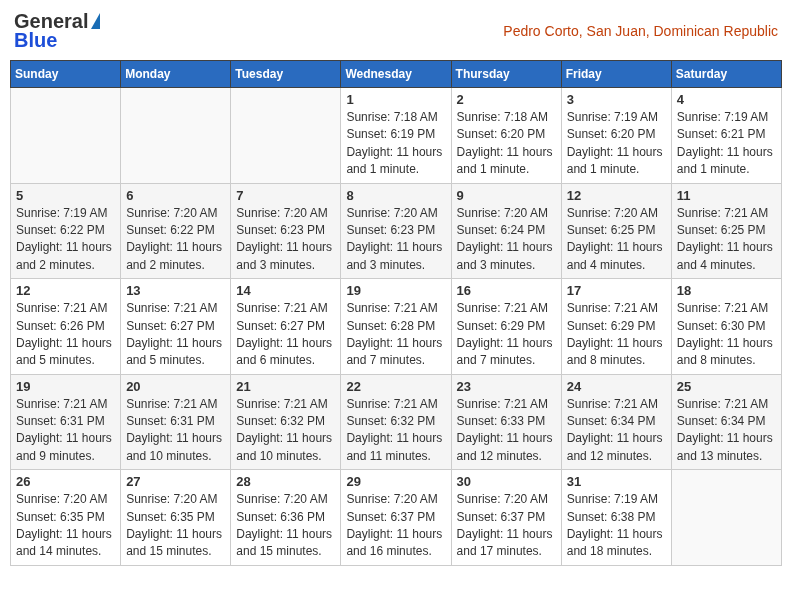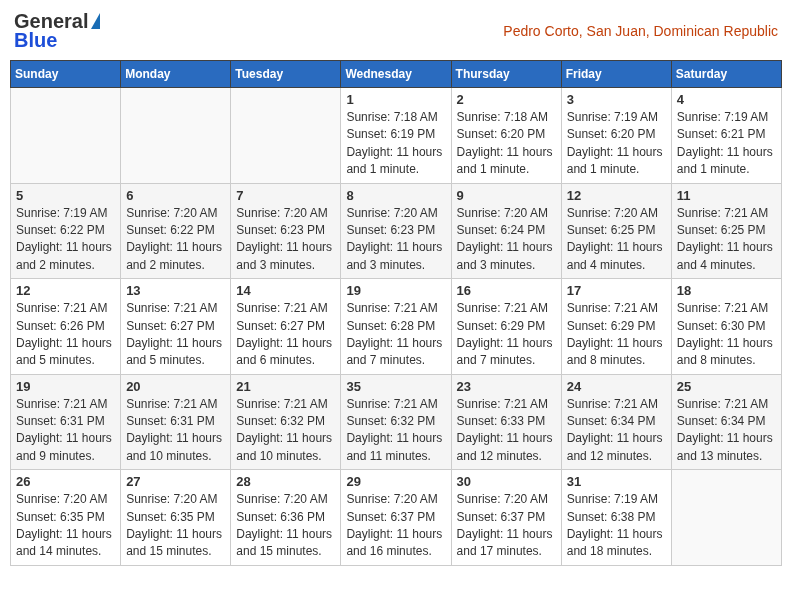--- a/index.html
+++ b/index.html
@@ -259,21 +259,21 @@
 and 10 minutes.</div>
         </td>
         <td>
           <span class="day-num">21</span>
           <div class="day-info" style="white-space: pre-line;">Sunrise: 7:21 AM
 Sunset: 6:32 PM
 Daylight: 11 hours
 and 10 minutes.</div>
         </td>
         <td>
-          <span class="day-num">35</span>
+          <span class="day-num">22</span>
           <div class="day-info" style="white-space: pre-line;">Sunrise: 7:21 AM
 Sunset: 6:32 PM
 Daylight: 11 hours
 and 11 minutes.</div>
         </td>
         <td>
           <span class="day-num">23</span>
           <div class="day-info" style="white-space: pre-line;">Sunrise: 7:21 AM
 Sunset: 6:33 PM
 Daylight: 11 hours

